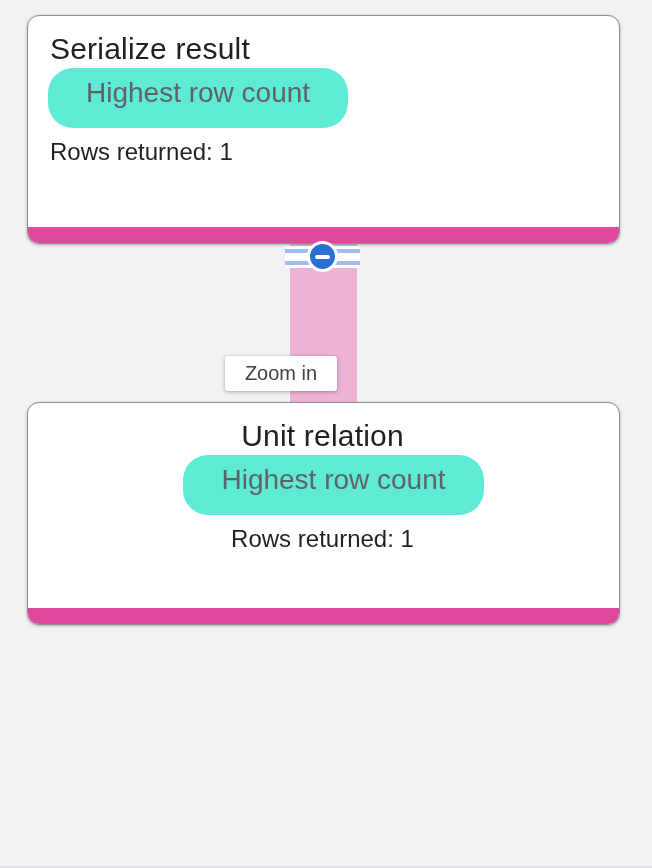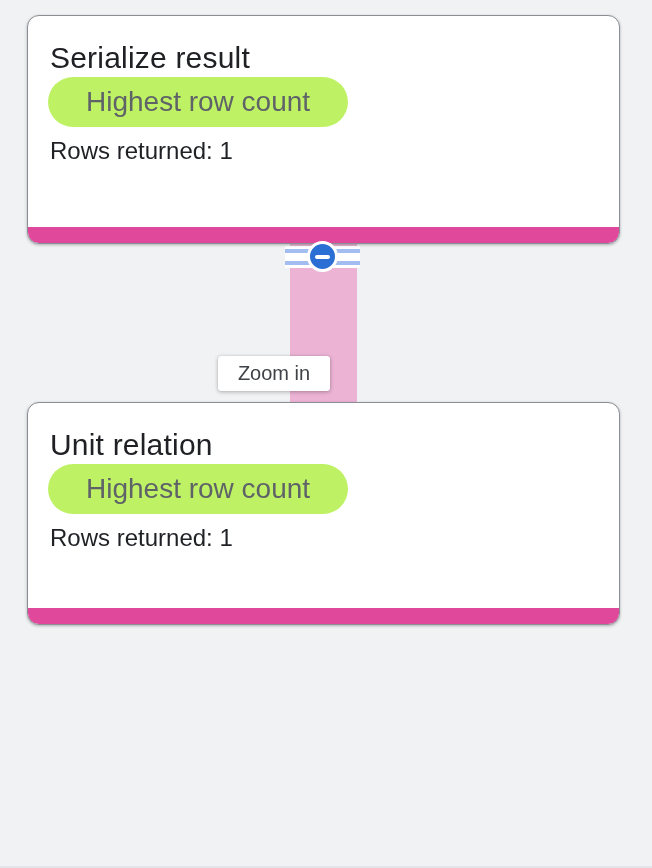--- a/index.html
+++ b/index.html
@@ -50,21 +50,21 @@
   .minus {
     display: block;
     width: 15px; height: 4px;
     border-radius: 2px;
     background: #ffffff;
   }
 
   
   .tooltip {
     position: absolute;
-    left: 218px; top: 356px;
+    left: 225px; top: 356px;
     width: 112px; height: 35px;
     background: #ffffff;
     border-radius: 3px;
     box-shadow: 0 1px 4px rgba(0,0,0,0.28), 0 0 1px rgba(0,0,0,0.2);
     display: flex; align-items: center; justify-content: center;
     font-size: 20px;
     color: #3f4348;
     z-index: 6;
   }
 
@@ -75,38 +75,38 @@
     width: 593px;
     background: #ffffff;
     border: 1.5px solid #898f95;
     border-radius: 12px;
     box-shadow: 0 1px 3px rgba(60,64,67,0.38);
     overflow: hidden;
     z-index: 3;
     cursor: pointer;
   }
   .node-1 { top: 15px;  height: 229px; }
-  .node-2 { top: 402px; height: 223px; }
+  .node-2 { top: 402px; height: 223px; text-align: center; }
 
   .node-title {
-    margin: 23px 24px 0 22px;
+    margin: 14px 24px 0 22px;
     font-size: 30px;
     line-height: 38px;
     font-weight: 500;
     color: #202124;
     letter-spacing: 0.2px;
   }
   .node-badge {
     display: inline-block;
     margin: 0 0 0 20px;
-    height: 50px;
+    height: 60px;
     line-height: 50px;
     padding: 0 38px;
     border-radius: 25px;
-    background: #bef264;
+    background: #5eead4;
     font-size: 28px;
     color: #5f6368;
     white-space: nowrap;
   }
   .node-rows {
     margin: 6px 24px 0 22px;
     font-size: 24px;
     line-height: 36px;
     color: #1f2125;
   }

